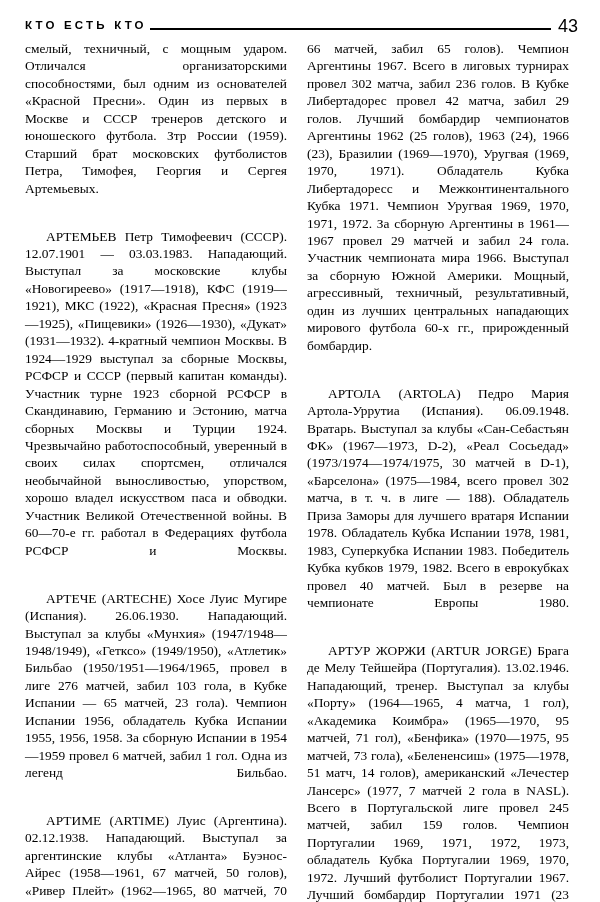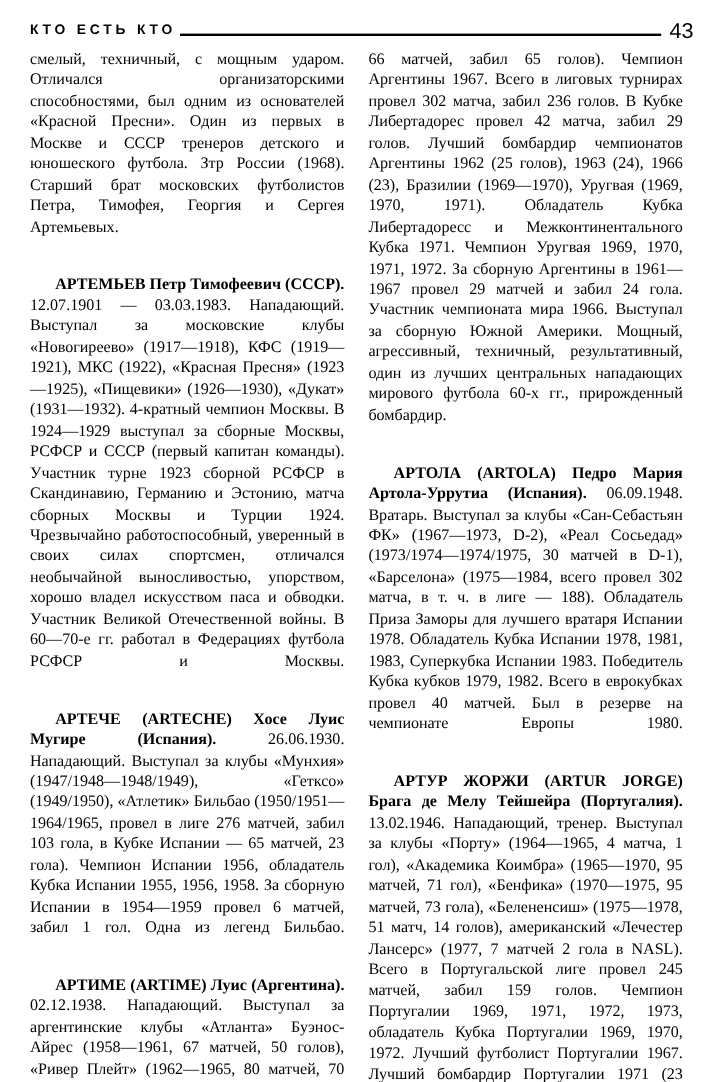--- a/index.html
+++ b/index.html
@@ -85,21 +85,21 @@
   .entry + .entry {
     margin-top: 13px;
   }
   .entry.cont {
     text-indent: 0;
   }
   .entry.head {
     text-indent: 21px;
   }
   .hw {
-    font-weight: bold;
+    font-weight: normal;
   }
   
   .entry::after {
     content: "";
     display: inline-block;
     width: 100%;
   }
 </style>
 </head>
 <body>
@@ -109,21 +109,21 @@
   <div class="page-header">
     <span class="header-title">КТО ЕСТЬ КТО</span>
     <span class="header-rule"></span>
     <span class="header-pageno">43</span>
   </div>
 
   <div class="columns">
 
     <div class="col">
 
-      <p class="entry cont"><span>смелый, техничный, с мощным ударом. Отличался организаторскими способностями, был одним из основателей «Красной Пресни». Один из первых в Москве и СССР тренеров детского и юношеского футбола. Зтр России (1968). Старший брат московских футболистов Петра, Тимофея, Георгия и Сергея Артемьевых.</span></p>
+      <p class="entry cont"><span>смелый, техничный, с мощным ударом. Отличался организаторскими способностями, был одним из основателей «Красной Пресни». Один из первых в Москве и СССР тренеров детского и юношеского футбола. Зтр России (1959). Старший брат московских футболистов Петра, Тимофея, Георгия и Сергея Артемьевых.</span></p>
 
       <p class="entry head"><span class="hw">АРТЕМЬЕВ Петр Тимофеевич (СССР).</span><span> 12.07.1901 — 03.03.1983. Нападающий. Выступал за московские клубы «Новогиреево» (1917—1918), КФС (1919—1921), МКС (1922), «Красная Пресня» (1923—1925), «Пищевики» (1926—1930), «Дукат» (1931—1932). 4-кратный чемпион Москвы. В 1924—1929 выступал за сборные Москвы, РСФСР и СССР (первый капитан команды). Участник турне 1923 сборной РСФСР в Скандинавию, Германию и Эстонию, матча сборных Москвы и Турции 1924. Чрезвычайно работоспособный, уверенный в своих силах спортсмен, отличался необычайной выносливостью, упорством, хорошо владел искусством паса и обводки. Участник Великой Отечественной войны. В 60—70-е гг. работал в Федерациях футбола РСФСР и Москвы.</span></p>
 
       <p class="entry head"><span class="hw">АРТЕЧЕ (ARTECHE) Хосе Луис Мугире (Испания).</span><span> 26.06.1930. Нападающий. Выступал за клубы «Мунхия» (1947/1948—1948/1949), «Гетксо» (1949/1950), «Атлетик» Бильбао (1950/1951—1964/1965, провел в лиге 276 матчей, забил 103 гола, в Кубке Испании — 65 матчей, 23 гола). Чемпион Испании 1956, обладатель Кубка Испании 1955, 1956, 1958. За сборную Испании в 1954—1959 провел 6 матчей, забил 1 гол. Одна из легенд Бильбао.</span></p>
 
       <p class="entry head"><span class="hw">АРТИМЕ (ARTIME) Луис (Аргентина).</span><span> 02.12.1938. Нападающий. Выступал за аргентинские клубы «Атланта» Буэнос-Айрес (1958—1961, 67 матчей, 50 голов), «Ривер Плейт» (1962—1965, 80 матчей, 70 голов), «Индепендьенте» (1966—1968, 72 матча, 45 голов), бразильские клубы «Палмейрас» (1968—1969, всего провел 57 матчей, забил 49 голов, в т. ч. в лиге 8 матчей, 2 гола) и «Флуминенсе» Рио-де-Жанейро (1972, 9 матчей, 4 гола), уругвайский «Насьональ» Монтевидео (1969—1971, 1973—1974, всего забил за клуб 158 голов, в т. ч. в лиге провел</span></p>
 
     </div>
 
     <div class="col">

